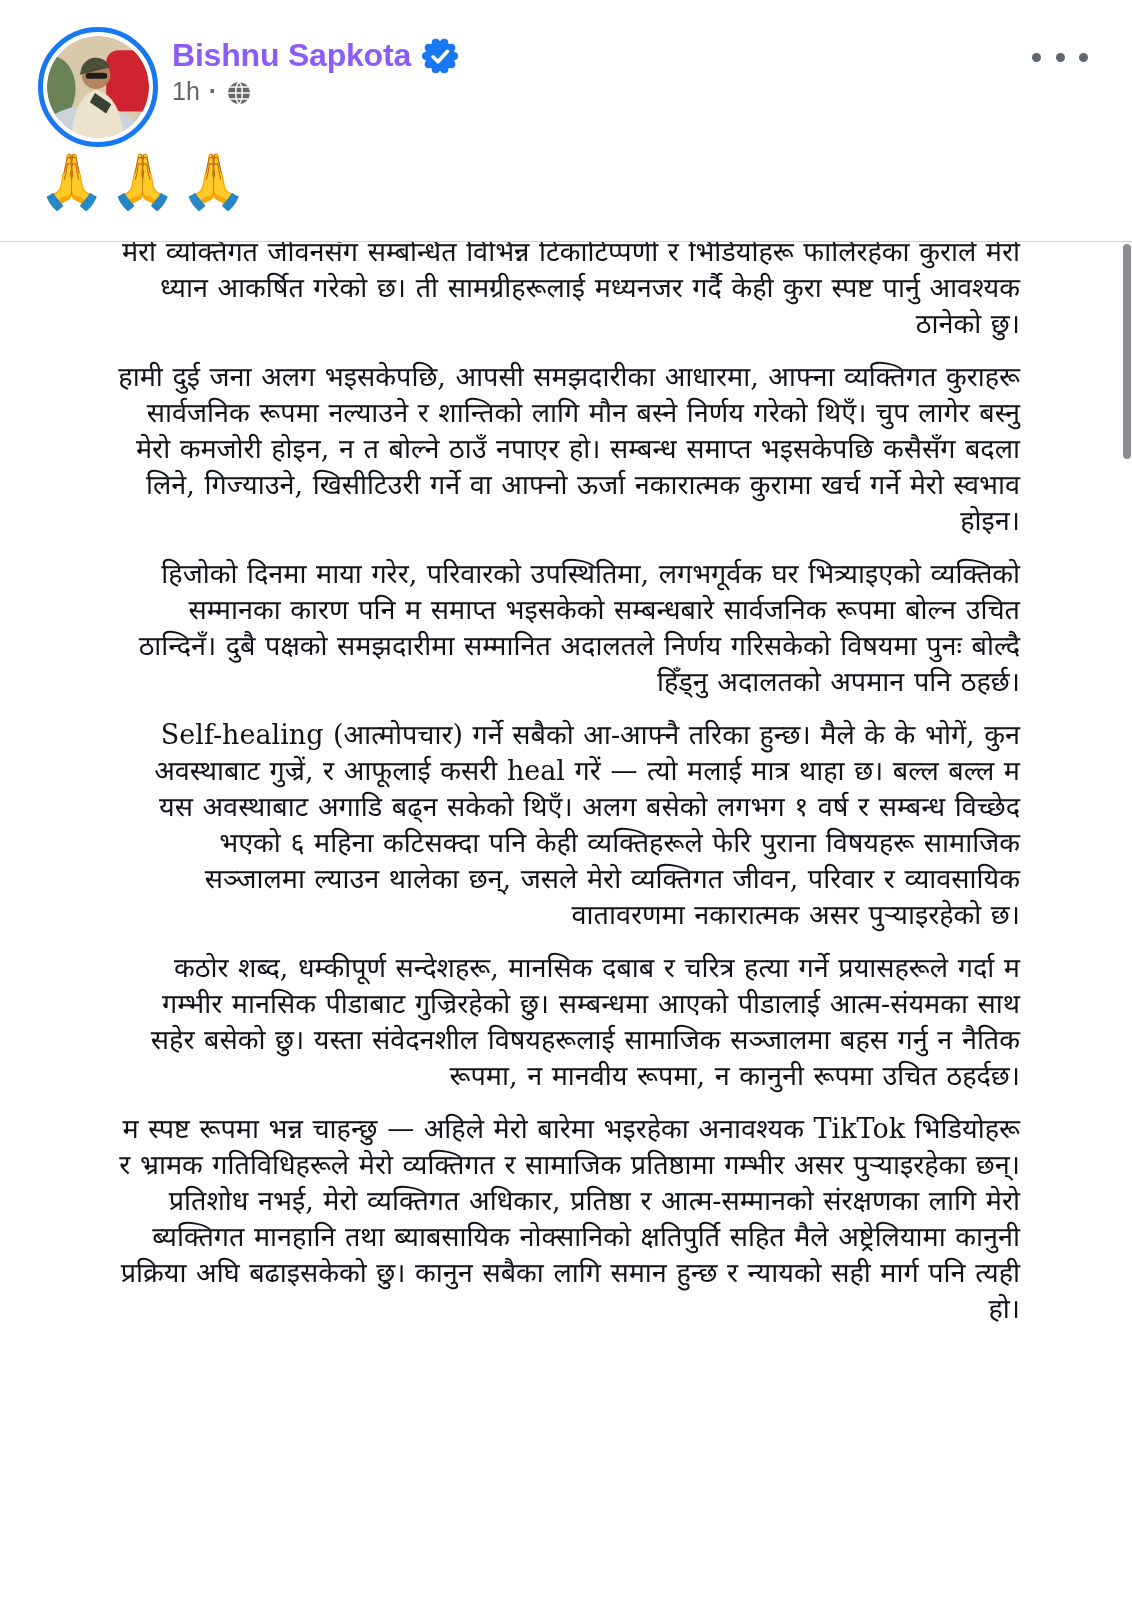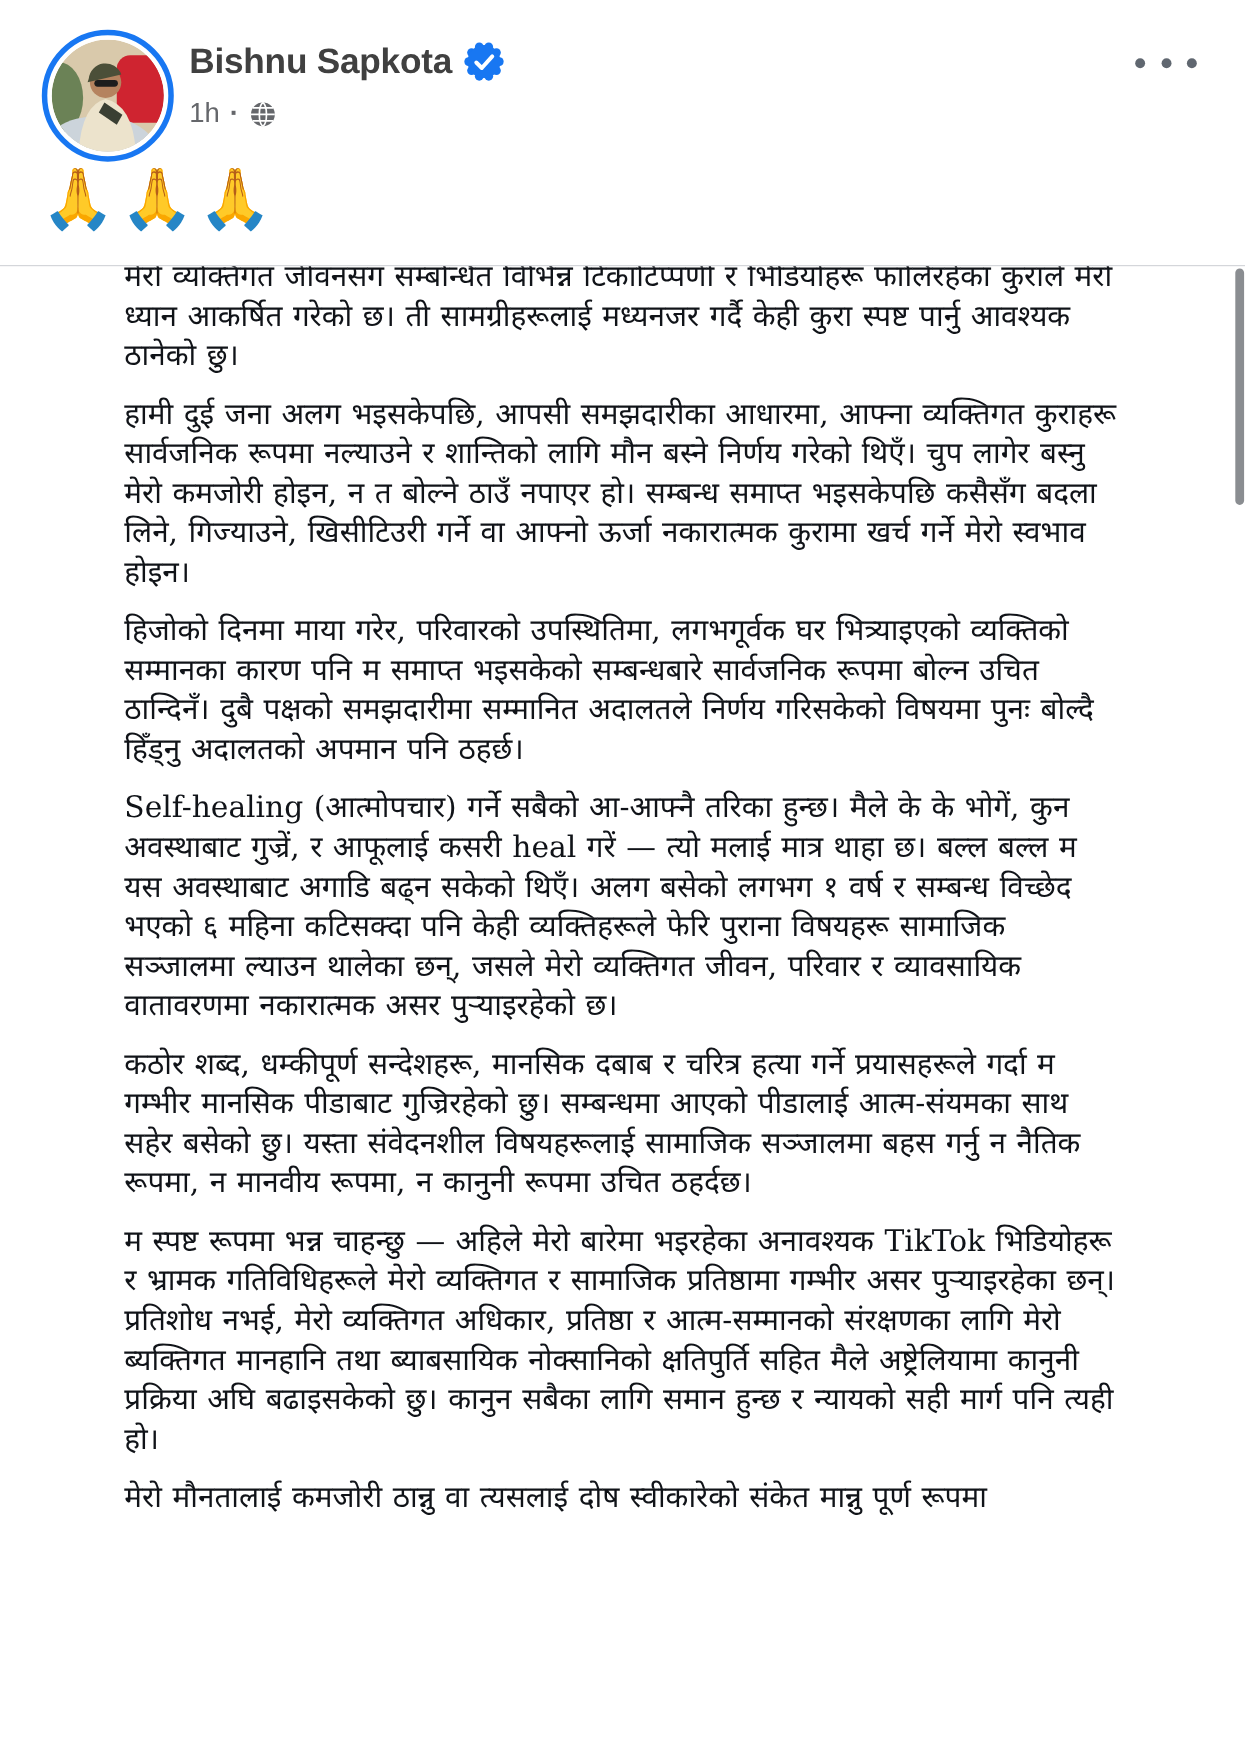--- a/index.html
+++ b/index.html
@@ -24,28 +24,28 @@
     cursor: pointer;
   }
   .avatar-photo {
     width: 102px; height: 102px; border-radius: 50%;
     overflow: hidden; display: block;
   }
 
   .header-text { position: absolute; left: 172px; top: 36px; }
   .name-row { display: flex; align-items: center; gap: 11px; }
   .profile-name {
-    font-size: 32px; font-weight: 700; color: #404040;
+    font-size: 32px; font-weight: 700; color: #8b5cf6;
     letter-spacing: -0.2px; cursor: pointer; text-align: center;
   }
   .verified-badge { display: inline-flex; margin-top: 2px; }
 
   .meta-row {
-    display: flex; align-items: flex-start; gap: 9px;
-    margin-top: 15px;
+    display: flex; align-items: flex-end; gap: 9px;
+    margin-top: 3px;
     color: #65676B; font-size: 25px;
   }
   .timestamp { cursor: pointer; }
   .meta-sep { font-weight: 700; }
   .globe-icon { display: inline-flex; margin-top: 2px; }
 
   .more-options {
     position: absolute; right: 42px; top: 42px;
     width: 60px; height: 30px;
     display: flex; align-items: center; justify-content: space-between;
@@ -73,21 +73,21 @@
     position: absolute; top: 242px; left: 0; right: 0; bottom: 0;
     overflow: hidden;
     padding: 0 112px 0 113px;
     box-sizing: border-box;
   }
   .post-para {
     margin: 0 0 17px 0;
     font-family: "DejaVu Serif", "Liberation Serif", serif;
     font-size: 27px; line-height: 36px;
     color: #101318;
-    text-align: left;
+    text-align: right;
     word-spacing: 1px;
   }
   .post-para:first-child { margin-top: -8px; } 
 
   
   .scrollbar-thumb {
     position: absolute; right: 1px; top: 244px;
     width: 8px; height: 215px;
     background: #8a8d91; border-radius: 4px;
     cursor: grab;
@@ -164,16 +164,15 @@
 
 <div class="divider"></div>
 
 <div class="post-text">
     <p class="post-para">मेरो व्यक्तिगत जीवनसँग सम्बन्धित विभिन्न टिकाटिप्पणी र भिडियोहरू फालिरहेका कुराले मेरो ध्यान आकर्षित गरेको छ। ती सामग्रीहरूलाई मध्यनजर गर्दै केही कुरा स्पष्ट पार्नु आवश्यक ठानेको छु।</p>
     <p class="post-para">हामी दुई जना अलग भइसकेपछि, आपसी समझदारीका आधारमा, आफ्ना व्यक्तिगत कुराहरू सार्वजनिक रूपमा नल्याउने र शान्तिको लागि मौन बस्ने निर्णय गरेको थिएँ। चुप लागेर बस्नु मेरो कमजोरी होइन, न त बोल्ने ठाउँ नपाएर हो। सम्बन्ध समाप्त भइसकेपछि कसैसँग बदला लिने, गिज्याउने, खिसीटिउरी गर्ने वा आफ्नो ऊर्जा नकारात्मक कुरामा खर्च गर्ने मेरो स्वभाव होइन।</p>
     <p class="post-para">हिजोको दिनमा माया गरेर, परिवारको उपस्थितिमा, लगभगूर्वक घर भित्र्याइएको व्यक्तिको सम्मानका कारण पनि म समाप्त भइसकेको सम्बन्धबारे सार्वजनिक रूपमा बोल्न उचित ठान्दिनँ। दुबै पक्षको समझदारीमा सम्मानित अदालतले निर्णय गरिसकेको विषयमा पुनः बोल्दै हिँड्नु अदालतको अपमान पनि ठहर्छ।</p>
     <p class="post-para">Self-healing (आत्मोपचार) गर्ने सबैको आ-आफ्नै तरिका हुन्छ। मैले के के भोगें, कुन अवस्थाबाट गुज्रें, र आफूलाई कसरी heal गरें — त्यो मलाई मात्र थाहा छ। बल्ल बल्ल म यस अवस्थाबाट अगाडि बढ्न सकेको थिएँ। अलग बसेको लगभग १ वर्ष र सम्बन्ध विच्छेद भएको ६ महिना कटिसक्दा पनि केही व्यक्तिहरूले फेरि पुराना विषयहरू सामाजिक सञ्जालमा ल्याउन थालेका छन्, जसले मेरो व्यक्तिगत जीवन, परिवार र व्यावसायिक वातावरणमा नकारात्मक असर पुऱ्याइरहेको छ।</p>
     <p class="post-para">कठोर शब्द, धम्कीपूर्ण सन्देशहरू, मानसिक दबाब र चरित्र हत्या गर्ने प्रयासहरूले गर्दा म गम्भीर मानसिक पीडाबाट गुज्रिरहेको छु। सम्बन्धमा आएको पीडालाई आत्म-संयमका साथ सहेर बसेको छु। यस्ता संवेदनशील विषयहरूलाई सामाजिक सञ्जालमा बहस गर्नु न नैतिक रूपमा, न मानवीय रूपमा, न कानुनी रूपमा उचित ठहर्दछ।</p>
     <p class="post-para">म स्पष्ट रूपमा भन्न चाहन्छु — अहिले मेरो बारेमा भइरहेका अनावश्यक TikTok भिडियोहरू र भ्रामक गतिविधिहरूले मेरो व्यक्तिगत र सामाजिक प्रतिष्ठामा गम्भीर असर पुऱ्याइरहेका छन्। प्रतिशोध नभई, मेरो व्यक्तिगत अधिकार, प्रतिष्ठा र आत्म-सम्मानको संरक्षणका लागि मेरो ब्यक्तिगत मानहानि तथा ब्याबसायिक नोक्सानिको क्षतिपुर्ति सहित मैले अष्ट्रेलियामा कानुनी प्रक्रिया अघि बढाइसकेको छु। कानुन सबैका लागि समान हुन्छ र न्यायको सही मार्ग पनि त्यही हो।</p>
-    <p class="post-para">मेरो मौनतालाई कमजोरी ठान्नु वा त्यसलाई दोष स्वीकारेको संकेत मान्नु पूर्ण रूपमा</p>
   </div>
 
 <div class="scrollbar-thumb"></div>
 
 </body></html>

